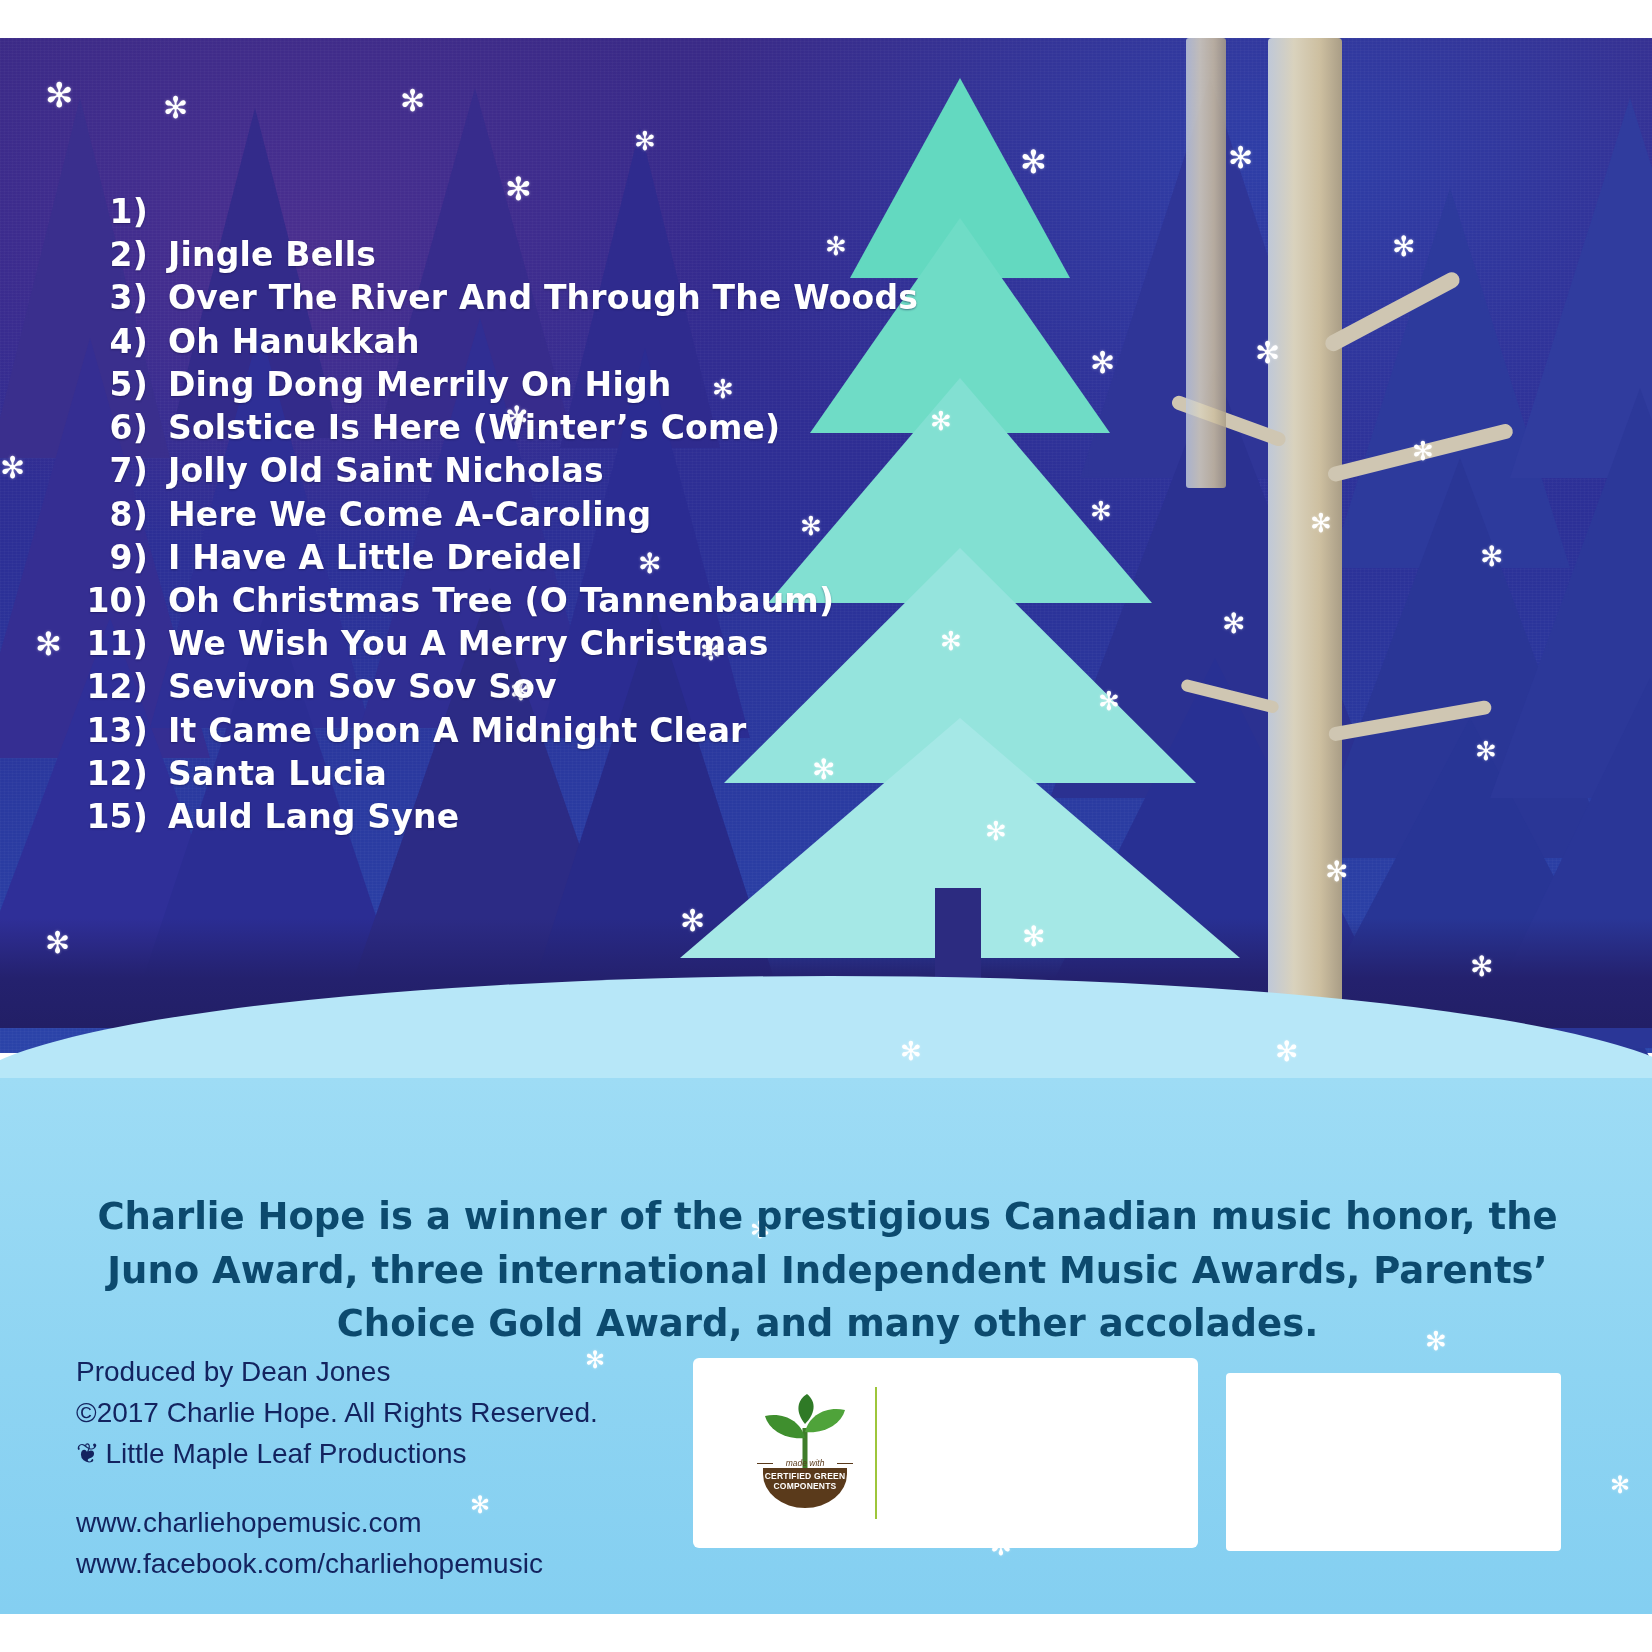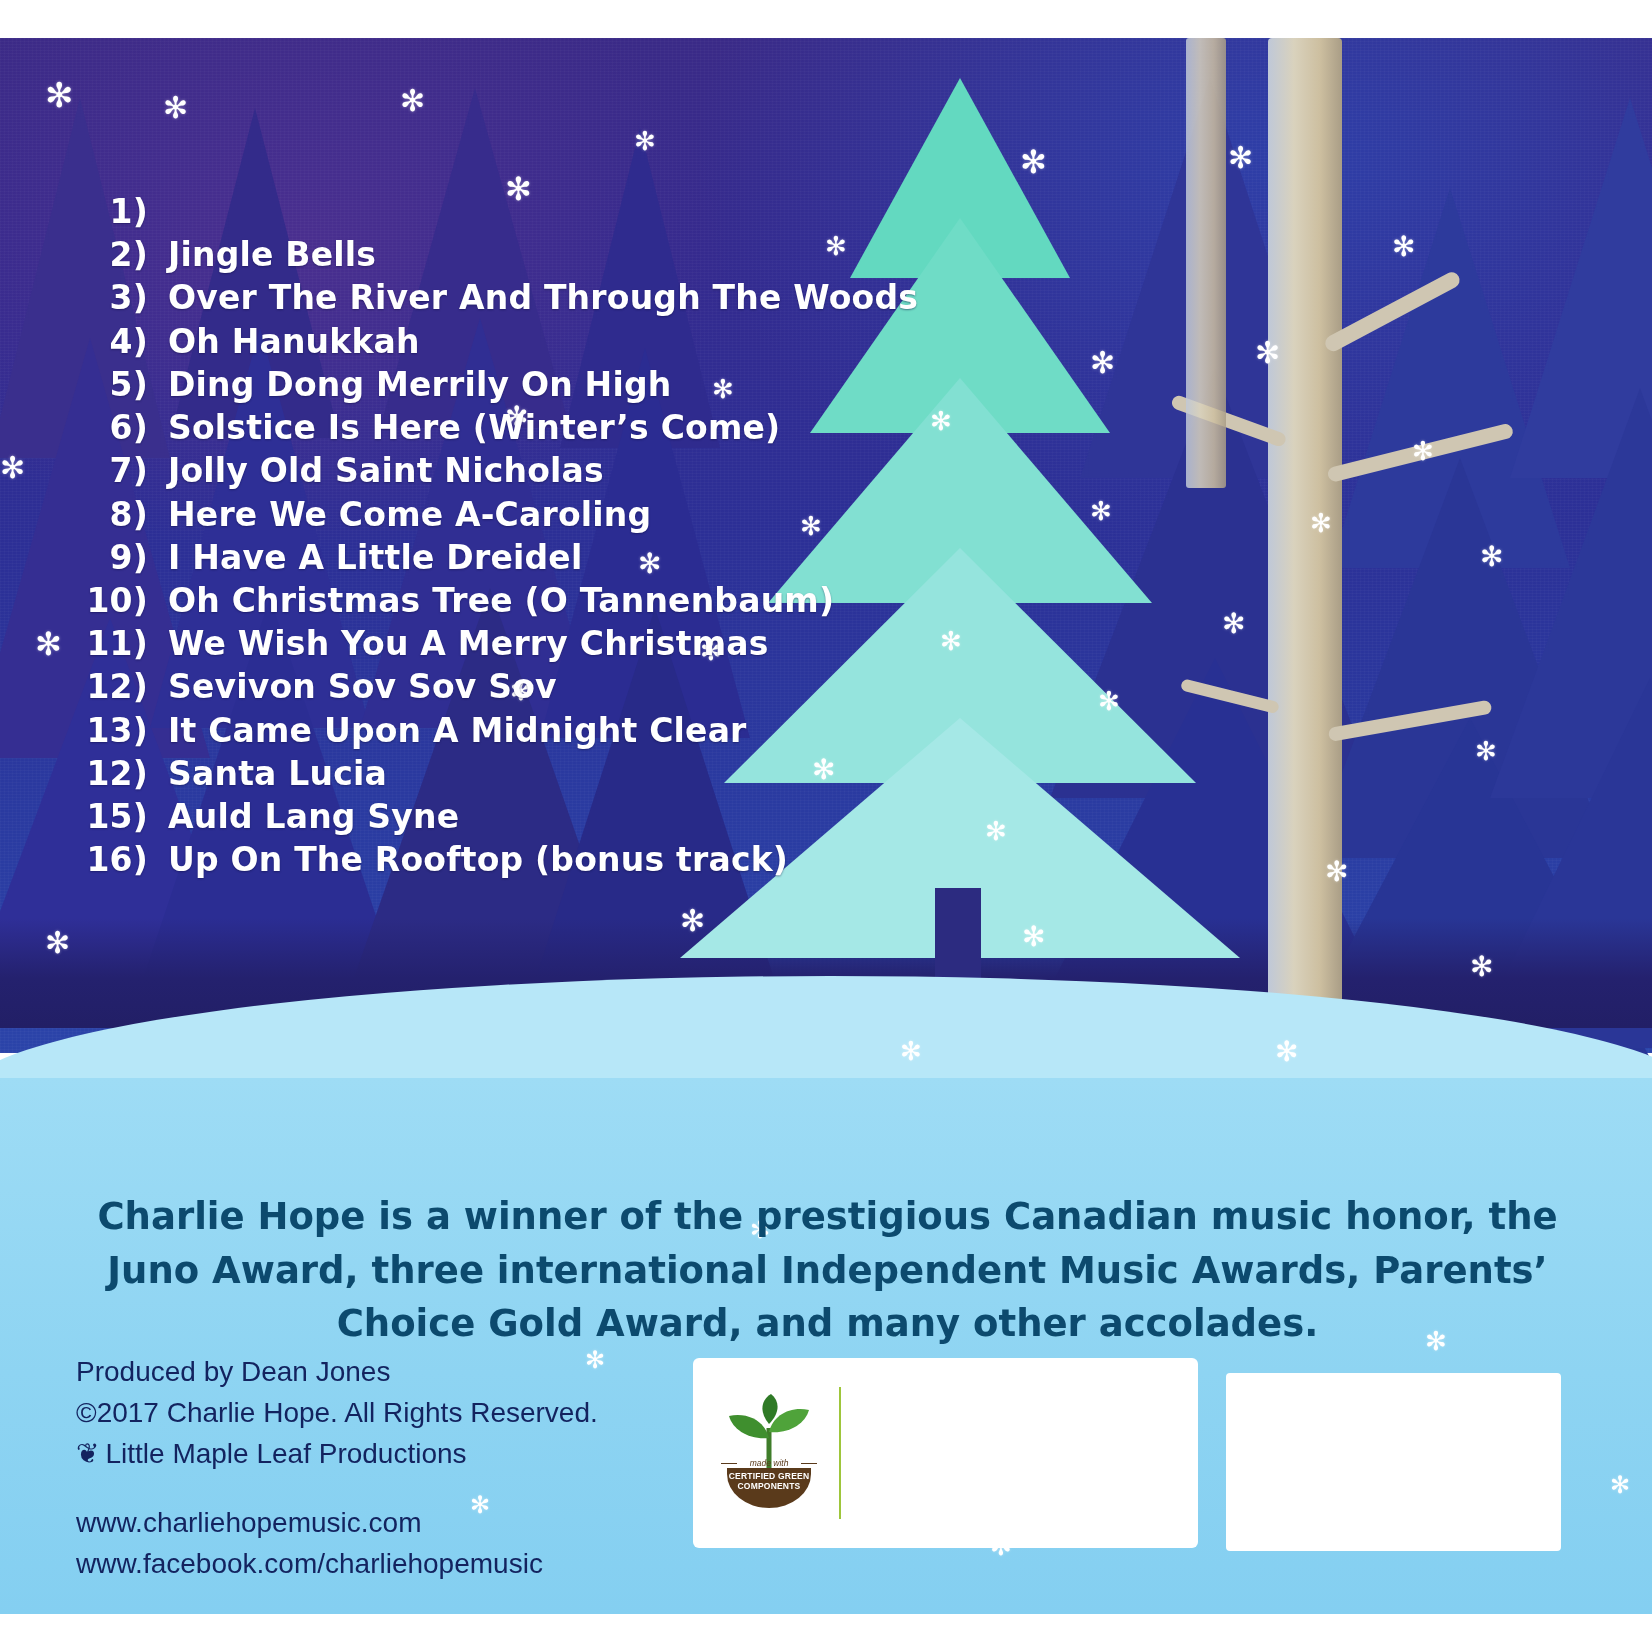--- a/index.html
+++ b/index.html
@@ -160,20 +160,21 @@
     border-radius: 6px;
     display: flex;
     align-items: center;
     overflow: hidden;
   }
   .seal-logo {
     width: 140px;
     flex: none;
     text-align: center;
     padding-left: 6px;
+    margin-left: 36px;
   }
   .seal-pot {
     position: relative;
     width: 120px; height: 118px;
     margin: 0 auto;
   }
   .pot-base {
     position: absolute;
     left: 18px; bottom: 4px;
     width: 84px; height: 40px;
@@ -417,24 +418,20 @@
       <span class="ttl">It Came Upon A Midnight Clear</span>
     </div>
     <div class="track">
       <span class="num">12)</span>
       <span class="ttl">Santa Lucia</span>
     </div>
     <div class="track">
       <span class="num">15)</span>
       <span class="ttl">Auld Lang Syne</span>
     </div>
-    <div class="track">
-      <span class="num">16)</span>
-      <span class="ttl">Up On The Rooftop (bonus track)</span>
-    </div>
   </div>
 
   <div class="blurb">Charlie Hope is a winner of the prestigious Canadian music honor, the Juno Award, three international Independent Music Awards, Parents’ Choice Gold Award, and many other accolades.</div>
 
   <div class="credits">
     <div class="line">Produced by Dean Jones</div>
     <div class="line">©2017 Charlie Hope. All Rights Reserved.</div>
     <div class="line">
       <span class="leaf-glyph">❦</span><span>Little Maple Leaf Productions</span>
     </div>

